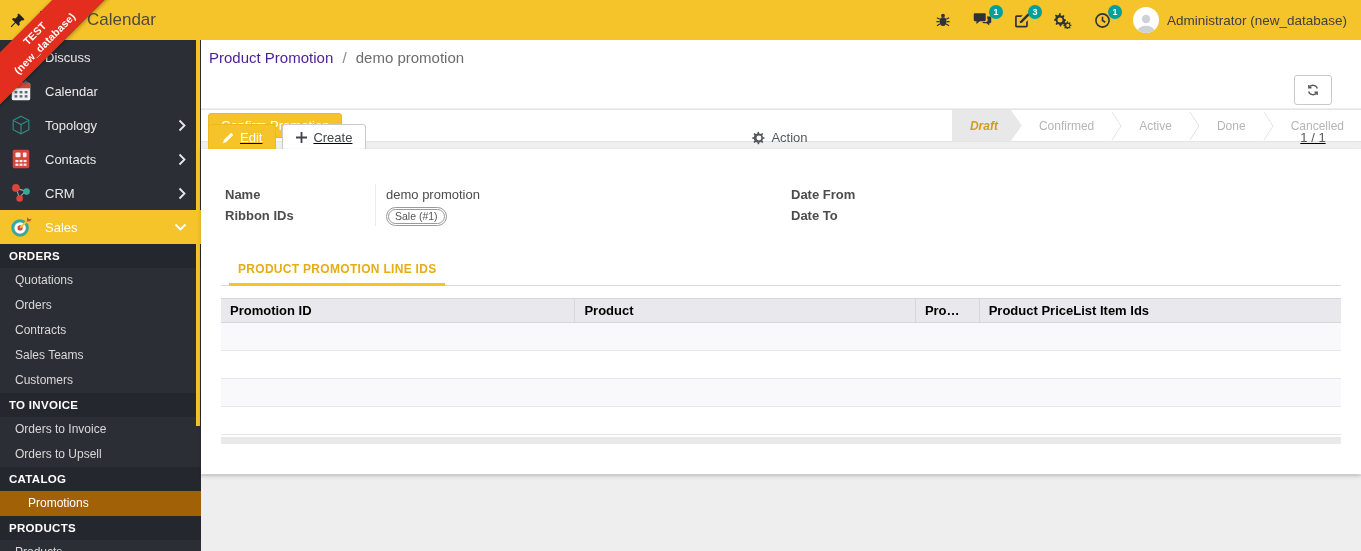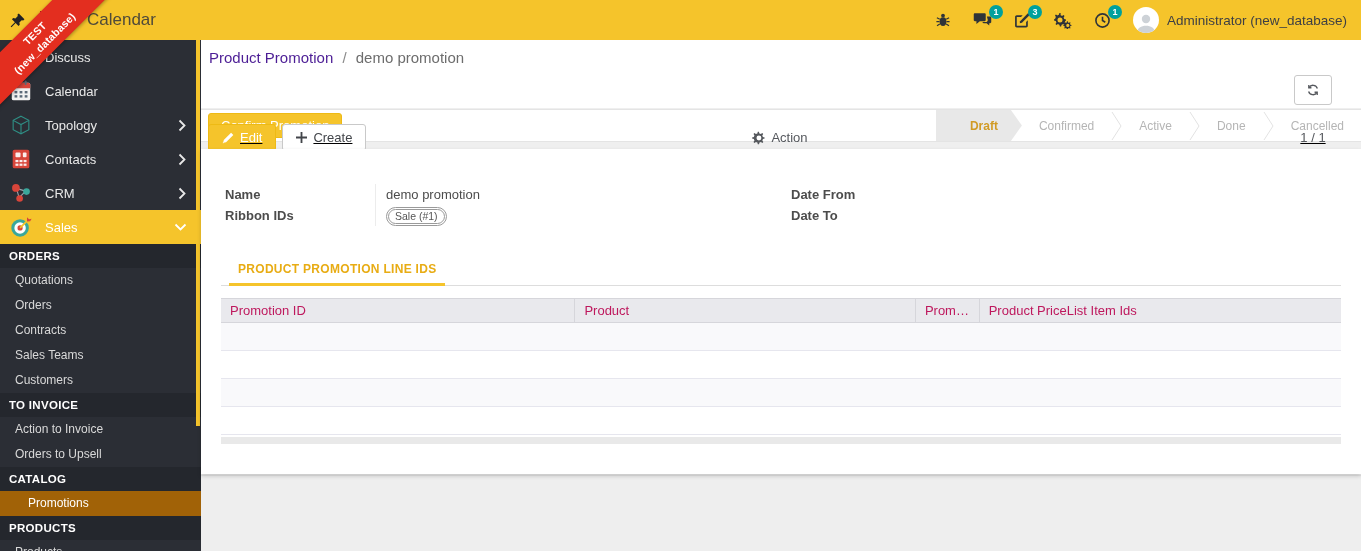--- a/index.html
+++ b/index.html
@@ -86,22 +86,23 @@
   .pager-nav .pager-btn:last-child { border-radius:0 3px 3px 0; border-left:none; }
 
   .statusbar {
     height:33px; background:#fff; border-top:1px solid #e4e4e4; border-bottom:1px solid #e4e4e4;
     display:flex; align-items:center; padding-left:7px; margin-top:1px;
   }
   .sb-confirm { background:#f5c42b; border:1px solid #eeba15; color:#fff; font-size:13px; padding:4px 12px; border-radius:3px; cursor:pointer; }
   .status-steps { margin-left:auto; display:flex; align-items:center; height:100%; }
   .step { font-size:12px; color:#b5b5b5; padding:0 17px; height:100%; display:flex; align-items:center; cursor:pointer; white-space:nowrap; }
   .step.active {
-    background:#e8e8e8; color:#d19b26; font-weight:bold; padding:0 24px 0 34px;
+    background:#e8e8e8; color:#d19b26; font-weight:bold; padding:0 24px 0 18px;
     clip-path:polygon(0 0, calc(100% - 11px) 0, 100% 50%, calc(100% - 11px) 100%, 0 100%);
+    font-style:italic;
   }
   .step-sep { display:flex; height:100%; align-items:center; }
 
   .cp-gap { height:7px; background:#efefef; }
 
   
   .sheet { height:325px; background:#fff; box-shadow:0 2px 4px rgba(0,0,0,.18); padding:35px 20px 0; position:relative; }
   .o-group { display:flex; padding:0 4px; }
   .group-col { width:50%; display:flex; }
   .group-col.right { padding-left:10px; }
@@ -115,21 +116,21 @@
   .notebook { margin-top:27px; }
   .tabs { border-bottom:1px solid #ddd; padding-left:8px; display:flex; }
   .tab {
     font-size:12px; font-weight:bold; letter-spacing:.3px; text-transform:uppercase;
     color:#e8ac14; padding:9px 9px 7px; border-bottom:3px solid #f5c42b; margin-bottom:-1px; cursor:pointer;
   }
   .table-wrap { margin-top:12px; }
   table { width:100%; border-collapse:collapse; table-layout:fixed; }
   thead th {
     background:#e9e9ed; border-top:1px solid #d6d6db; border-bottom:1px solid #d6d6db;
-    border-left:1px solid #d6d6db; font-size:13px; font-weight:normal; color:#be185d;
+    border-left:1px solid #d6d6db; font-size:13px; font-weight:bold; color:#000000;
     text-align:left; padding:4px 9px; white-space:nowrap; overflow:hidden; text-overflow:ellipsis; cursor:pointer;
   }
   thead th:first-child { border-left:none; }
   tbody tr { height:28px; border-bottom:1px solid #e6e6ee; }
   tbody tr:nth-child(odd) { background:#f9f9fb; }
   .table-scrollbar { height:7px; background:#e9e9e9; margin-top:2px; }
 
   .footer-space { flex:1; background:#eeeeee; border-top:1px solid #e4e4e4; margin-top:1px; }
 
   svg { display:block; }
@@ -327,21 +328,21 @@
     </div>
 
     <div class="section-title">ORDERS</div>
     <div class="sub-item">Quotations</div>
     <div class="sub-item">Orders</div>
     <div class="sub-item">Contracts</div>
     <div class="sub-item">Sales Teams</div>
     <div class="sub-item">Customers</div>
 
     <div class="section-title">TO INVOICE</div>
-    <div class="sub-item">Action to Invoice</div>
+    <div class="sub-item">Orders to Invoice</div>
     <div class="sub-item">Orders to Upsell</div>
 
     <div class="section-title">CATALOG</div>
     <div class="sub-item active">Promotions</div>
 
     <div class="section-title">PRODUCTS</div>
     <div class="sub-item">Products</div>
 
     <div class="sb-scrollbar"></div>
   </div>

